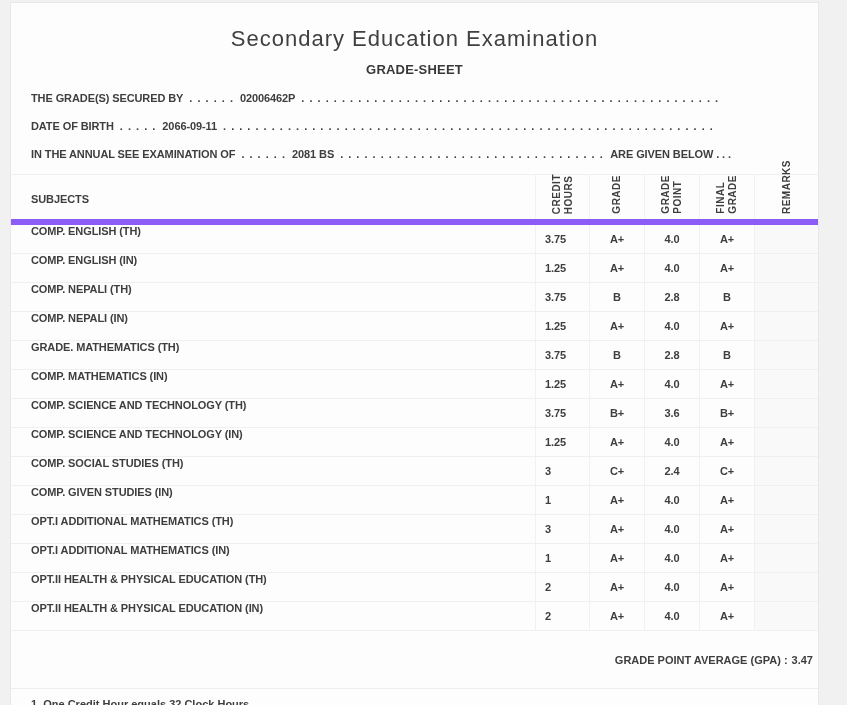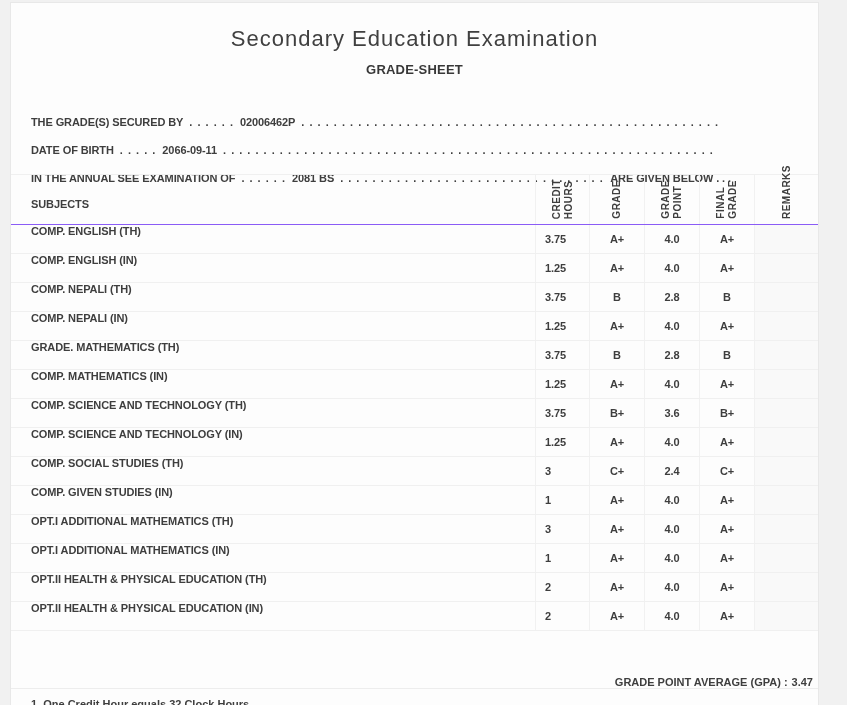--- a/index.html
+++ b/index.html
@@ -20,39 +20,39 @@
     text-align:center;
     font-size:22px; font-weight:400; letter-spacing:1px;
     color:#404040;
   }
   .subtitle {
     position:absolute; top:59px; left:0; right:0;
     text-align:center;
     font-size:13px; font-weight:700; letter-spacing:0.2px;
     color:#383838;
   }
-  .info-lines { position:absolute; top:89px; left:20px;margin-top:24px; }
+  .info-lines { position:absolute; top:89px; left:20px; }
   .info-line {
     display:flex; align-items:baseline;
     height:28px;
     font-size:11px; font-weight:700; letter-spacing:-0.1px;
     white-space:nowrap;
   }
   .info-line:nth-child(1) { width:698px; }
   .info-line:nth-child(2) { width:688px; }
   .info-line:nth-child(3) { width:700px; }
   .leader, .fill { letter-spacing:1px; margin:0 6px; }
   .fill { flex:1; overflow:hidden; margin-right:0; }
   .suffix { margin-left:6px; }
 
   .grade-table { position:absolute; top:171px; left:0; width:807px; }
   .thead {
     display:flex; height:51px;
     border-top:1px solid #f0f0f0;
-    border-bottom:1px solid #8b5cf6;
+    border-bottom:6px solid #8b5cf6;
   }
   .trow {
     display:flex; height:29px;
     border-bottom:1px solid #f0f0f0;
   }
   .c-subject { flex:1; display:flex; padding-left:20px; }
   .c-credit  { width:54px; display:flex; align-items:center; padding-left:9px; border-left:1px solid #f1f1f1; }
   .c-grade, .c-point, .c-final { width:55px; display:flex; align-items:center; justify-content:center; border-left:1px solid #f1f1f1; }
   .c-remarks { width:64px; border-left:1px solid #f1f1f1; background:#f9f9f9; }
   .thead .c-remarks { background:transparent; }
@@ -64,21 +64,21 @@
   .thead .c-remarks { display:flex; justify-content:center; align-items:flex-end; padding-bottom:5px; }
   .vhead {
     writing-mode:vertical-rl;
     transform:rotate(180deg);
     white-space:pre-line;
     font-size:10px; font-weight:700; letter-spacing:0.5px; line-height:12px;
     color:#3e3e3e;
   }
   .gpa-row {
     height:58px;
-    display:flex; align-items:flex-end; justify-content:flex-end;
+    display:flex; align-items:center; justify-content:flex-end;
     padding-right:5px;
     border-bottom:1px solid #ededed;
     font-size:11px; font-weight:700;
   }
   .gpa-row .gpa-value { margin-left:4px; }
   .foot-note {
     padding:9px 0 0 20px;
     font-size:11px; font-weight:700;
   }
 </style>

